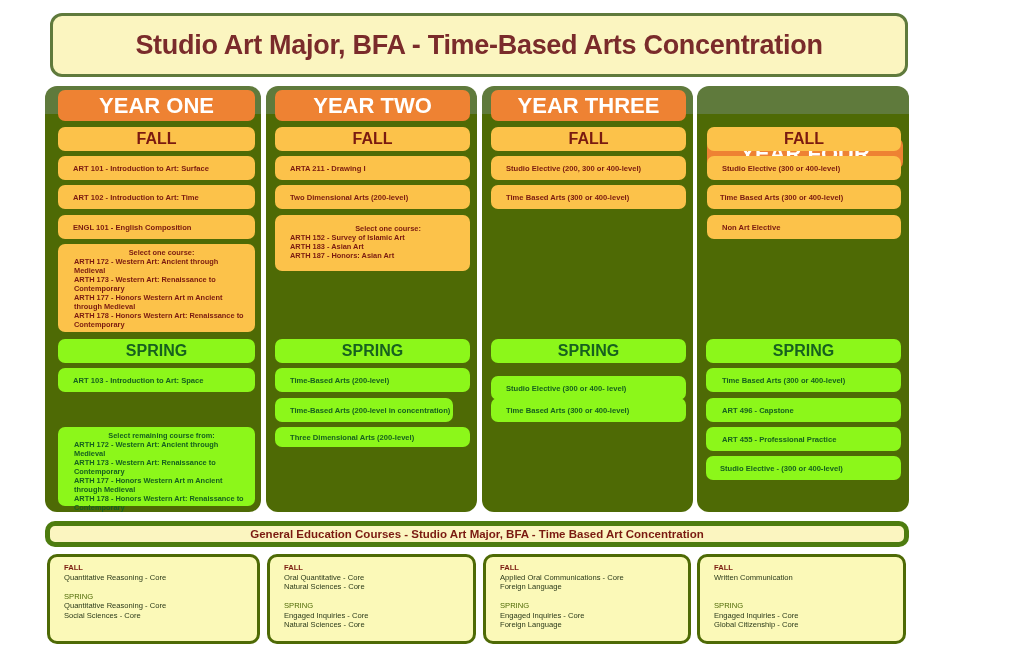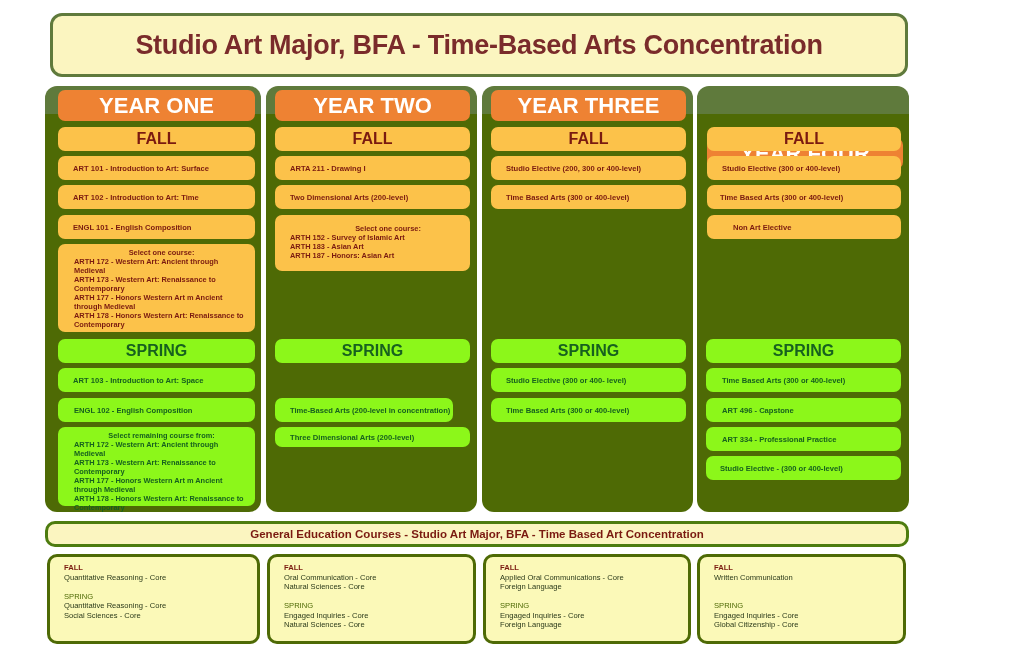--- a/index.html
+++ b/index.html
@@ -50,21 +50,21 @@
       font-weight: bold; font-size: 7.4px; line-height: 9px;
       padding: 4px 6px 4px 16px;
     }
     .select-box.fall { background: #fcc24a; color: #7a1a10; }
     .select-box.spring { background: #8cf71a; color: #17611f; }
     .select-box .heading { text-align: center; display: block; }
     .select-box .item { display: block; }
 
     .gened-bar {
       position: absolute; left: 45px; top: 521px; width: 864px; height: 26px;
-      background: #fbf5c0; border: 3px solid #4d7c0f; border-radius: 10px;
+      background: #fbf5c0; border: 5px solid #4d7c0f; border-radius: 10px;
       display: flex; align-items: center; justify-content: center;
       color: #7a1a10; font-weight: bold; font-size: 11.5px;
     }
 
     .gened-box {
       position: absolute; top: 554px; height: 90px;
       background: #fbf9b8; border: 3px solid #4e6a05; border-radius: 10px;
       padding: 6px 0 0 14px; font-size: 7.6px; line-height: 9.5px; color: #2e3a0a;
     }
     .gened-box .fall-label { color: #7a1a10; font-weight: bold; display: block; }
@@ -87,21 +87,20 @@
   <div class="course fall" style="left:13px; right:6px; top:129px; height:24px;">ENGL 101 - English Composition</div>
   <div class="select-box fall" style="left:13px; right:6px; top:158px; height:88px; padding-left:16px;">
     <span class="heading">Select one course:</span>
     <span class="item">ARTH 172 - Western Art: Ancient through Medieval</span>
     <span class="item">ARTH 173 - Western Art: Renaissance to Contemporary</span>
     <span class="item">ARTH 177 - Honors Western Art m Ancient through Medieval</span>
     <span class="item">ARTH 178 - Honors Western Art: Renaissance to Contemporary</span>
   </div>
   <div class="season-header spring" style="left:13px; right:6px; top:253px;">SPRING</div>
   <div class="course spring" style="left:13px; right:6px; top:282px; height:24px;">ART 103 - Introduction to Art: Space</div>
-  <div class="course spring" style="left:13px; right:6px; top:312px; height:24px; padding-left:16px;">ENGL 102 - English Composition</div>
   <div class="select-box spring" style="left:13px; right:6px; top:341px; height:79px; padding-left:16px;">
     <span class="heading">Select remaining course from:</span>
     <span class="item">ARTH 172 - Western Art: Ancient through Medieval</span>
     <span class="item">ARTH 173 - Western Art: Renaissance to Contemporary</span>
     <span class="item">ARTH 177 - Honors Western Art m Ancient through Medieval</span>
     <span class="item">ARTH 178 - Honors Western Art: Renaissance to Contemporary</span>
   </div>
 </div>
 
 <div class="year-col" style="left:266px; width:211px;">
@@ -109,63 +108,64 @@
   <div class="season-header fall" style="left:9px; right:7px; top:41px;">FALL</div>
   <div class="course fall" style="left:9px; right:7px; top:70px; height:24px; padding-left:15px;">ARTA 211 - Drawing I</div>
   <div class="course fall" style="left:9px; right:7px; top:99px; height:24px; padding-left:15px;">Two Dimensional Arts (200-level)</div>
   <div class="select-box fall" style="left:9px; right:7px; top:129px; height:56px; padding:9px 6px 4px 15px;">
     <span class="heading" style="padding-left:22px;">Select one course:</span>
     <span class="item">ARTH 152 - Survey of Islamic Art</span>
     <span class="item">ARTH 183 - Asian Art</span>
     <span class="item">ARTH 187 - Honors: Asian Art</span>
   </div>
   <div class="season-header spring" style="left:9px; right:7px; top:253px;">SPRING</div>
+  <div class="course spring" style="left:9px; right:7px; top:282px; height:24px; padding-left:15px;">Time-Based Arts (200-level)</div>
   <div class="course spring" style="left:9px; right:24px; top:312px; height:24px; padding-left:15px;">Time-Based Arts (200-level in concentration)</div>
   <div class="course spring" style="left:9px; right:7px; top:341px; height:20px; padding-left:15px;">Three Dimensional Arts (200-level)</div>
 </div>
 
 <div class="year-col" style="left:482px; width:211px;">
   <div class="year-header" style="left:9px; right:7px;">YEAR THREE</div>
   <div class="season-header fall" style="left:9px; right:7px; top:41px;">FALL</div>
   <div class="course fall" style="left:9px; right:7px; top:70px; height:24px; padding-left:15px;">Studio Elective (200, 300 or 400-level)</div>
   <div class="course fall" style="left:9px; right:7px; top:99px; height:24px; padding-left:15px;">Time Based Arts (300 or 400-level)</div>
   <div class="season-header spring" style="left:9px; right:7px; top:253px;">SPRING</div>
-  <div class="course spring" style="left:9px; right:7px; top:282px; height:24px; padding-left:15px;">Studio Elective (300 or 400- level)</div>
+  <div class="course spring" style="left:9px; right:7px; top:290px; height:24px; padding-left:15px;">Studio Elective (300 or 400- level)</div>
   <div class="course spring" style="left:9px; right:7px; top:312px; height:24px; padding-left:15px;">Time Based Arts (300 or 400-level)</div>
 </div>
 
 <div class="year-col" style="left:697px; width:212px;">
   <div class="year-header" style="left:10px; right:6px;margin-top:48px;">YEAR FOUR</div>
   <div class="season-header fall" style="left:10px; right:8px; top:41px;">FALL</div>
   <div class="course fall" style="left:10px; right:8px; top:70px; height:24px; padding-left:15px;">Studio Elective (300 or 400-level)</div>
   <div class="course fall" style="left:10px; right:8px; top:99px; height:24px; padding-left:13px;">Time Based Arts (300 or 400-level)</div>
-  <div class="course fall" style="left:10px; right:8px; top:129px; height:24px; padding-left:26px;">Non Art Elective</div>
+  <div class="course fall" style="left:10px; right:8px; top:129px; height:24px; padding-left:15px;">Non Art Elective</div>
   <div class="season-header spring" style="left:9px; right:8px; top:253px;">SPRING</div>
   <div class="course spring" style="left:9px; right:8px; top:282px; height:24px; padding-left:16px;">Time Based Arts (300 or 400-level)</div>
   <div class="course spring" style="left:9px; right:8px; top:312px; height:24px; padding-left:16px;">ART 496 - Capstone</div>
-  <div class="course spring" style="left:9px; right:8px; top:341px; height:24px; padding-left:16px;">ART 334 - Professional Practice</div>
+  <div class="course spring" style="left:9px; right:8px; top:341px; height:24px; padding-left:16px;">ART 455 - Professional Practice</div>
   <div class="course spring" style="left:9px; right:8px; top:370px; height:24px; padding-left:14px;">Studio Elective - (300 or 400-level)</div>
 </div>
 
 <div class="gened-bar">
   <span>General Education Courses - Studio Art Major, BFA - Time Based Art Concentration</span>
 </div>
 
 <div class="gened-box" style="left:47px; width:213px;">
   <span class="fall-label">FALL</span>
   <span class="line">Quantitative Reasoning - Core</span>
   <span class="gap"></span>
   <span class="spring-label">SPRING</span>
   <span class="line">Quantitative Reasoning - Core</span>
   <span class="line">Social Sciences - Core</span>
 </div>
 
 <div class="gened-box" style="left:267px; width:209px;">
   <span class="fall-label">FALL</span>
-  <span class="line">Oral Communication - Core</span>
+  <span class="line">Oral Quantitative - Core</span>
   <span class="line">Natural Sciences - Core</span>
   <span class="gap"></span>
   <span class="spring-label">SPRING</span>
   <span class="line">Engaged Inquiries - Core</span>
   <span class="line">Natural Sciences - Core</span>
 </div>
 
 <div class="gened-box" style="left:483px; width:208px;">
   <span class="fall-label">FALL</span>
   <span class="line">Applied Oral Communications - Core</span>

